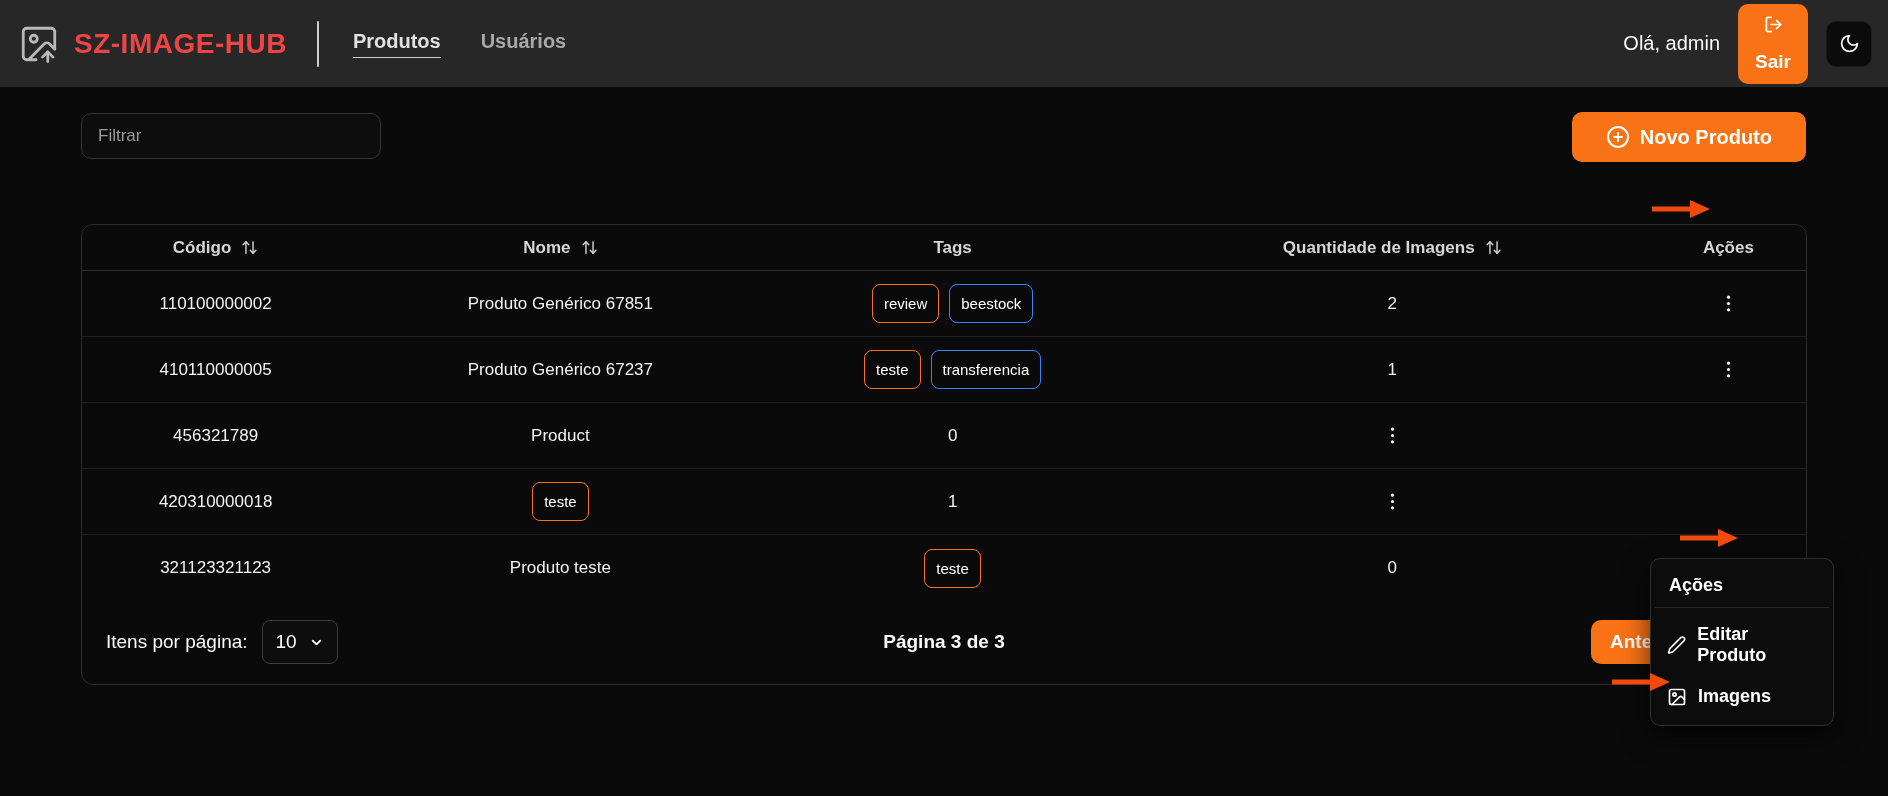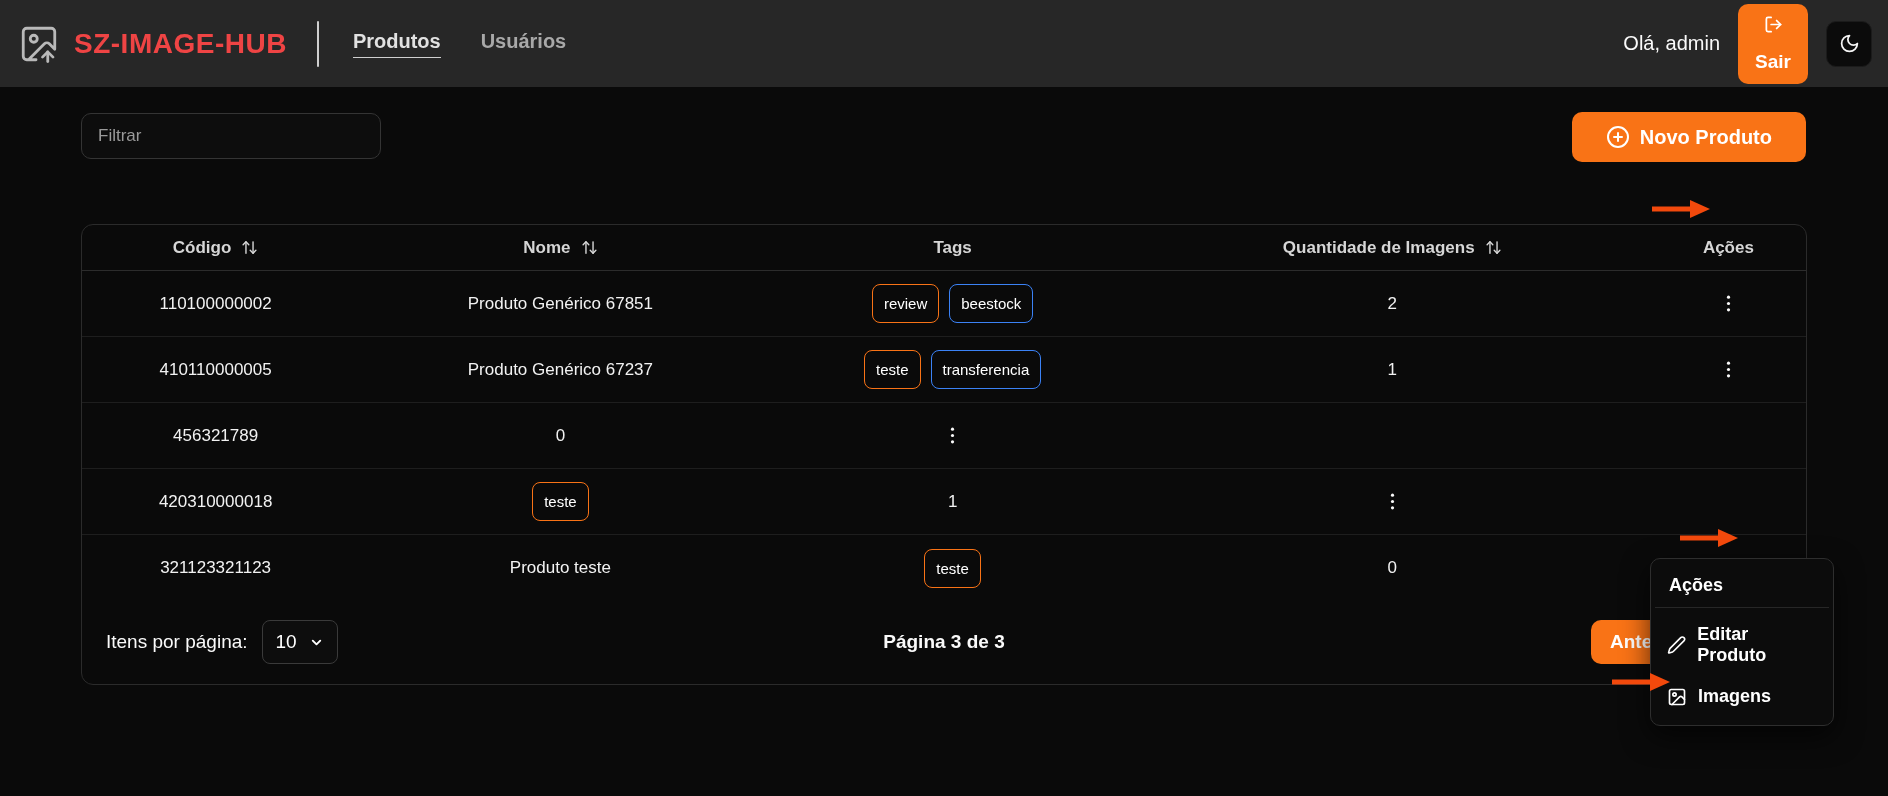--- a/index.html
+++ b/index.html
@@ -230,20 +230,23 @@
         </svg>
       </button>
     </div>
   </div>
 
   <div class="trow">
     <div class="td">
             <span>456321789</span>
           </div>
     <div class="td">
+            <span>Product</span>
+          </div>
+    <div class="td">
             <span>0</span>
           </div>
     <div class="td">
       <button class="kebab">
         <svg viewBox="0 0 24 24">
           <circle cx="12" cy="4" r="2"></circle>
                 <circle cx="12" cy="12" r="2"></circle>
                 <circle cx="12" cy="20" r="2"></circle>
         </svg>
       </button>

